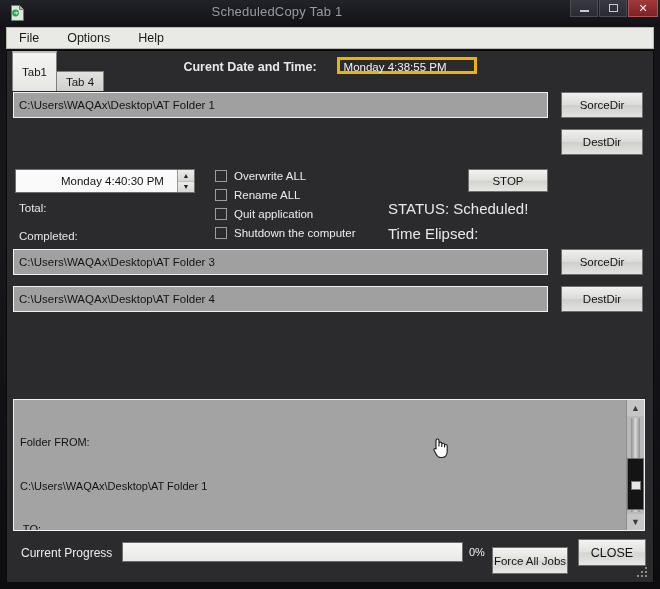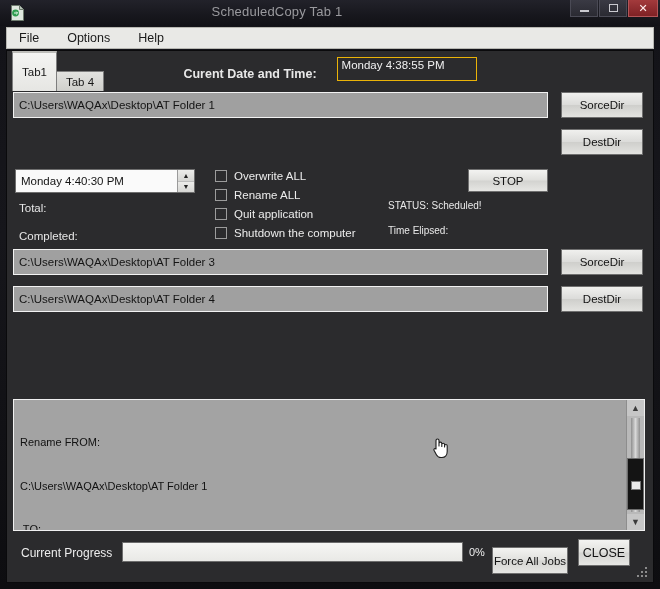--- a/index.html
+++ b/index.html
@@ -116,23 +116,23 @@
     align-items: flex-end;
     gap: 20px;
   }
   .dt-label {
     font-size: 12.5px;
     color: #e8e8e8;
     font-weight: 600;
   }
   .dt-value {
     width: 140px;
-    height: 24px;
+    height: 17px;
     background: #2b2b2d;
-    border: 1px solid #eab308;
+    border: 3px solid #eab308;
     box-sizing: border-box;
     font-size: 11.5px;
     color: #f0f0f0;
     padding-left: 4px;
     line-height: 15px;
   }
 
   
   .tabs {
     position: absolute;
@@ -209,20 +209,21 @@
 
   .spin {
     position: absolute;
     left: 8px; top: 5px;
     width: 180px; height: 24px;
     background: #fafafa;
     border: 1px solid #6e6e6e;
     box-sizing: border-box;
     display: flex;
     align-items: center;
+    padding-left: 40px;
   }
   .spin-text {
     flex: 1;
     font-size: 11.5px;
     color: #141414;
     padding-left: 5px;
   }
   .spin-btns {
     width: 16px; height: 22px;
     display: flex;
@@ -292,21 +293,21 @@
     background: linear-gradient(180deg,#f9f9f8 0%, #e8e8e6 48%, #dcdcda 52%, #efefed 100%);
   }
   .action-btn.disabled {
     color: #8d8d8d;
     background: linear-gradient(180deg,#eeeeec 0%, #dededb 48%, #d2d2cf 52%, #e4e4e1 100%);
   }
 
   .status-line {
     position: absolute;
     left: 381px;
-    font-size: 10px;
+    font-size: 15px;
     color: #e9e9e9;
   }
   .status-main { top: 36px; }
   .status-elapsed { top: 61px; }
 
   .cursor-hand {
     position: absolute;
     width: 18px; height: 24px;
     pointer-events: none;
     z-index: 40;
@@ -417,21 +418,21 @@
     border: 1px solid #6f6f6f;
     box-sizing: border-box;
     font-size: 11.5px;
     color: #121212;
     display: flex;
     align-items: center;
     justify-content: center;
     cursor: default;
   }
   .bot-btn.force { left: 485px; width: 76px; margin-top: 8px; }
-  .bot-btn.close-btn { left: 571px; width: 52px; font-size: 12.5px; }
+  .bot-btn.close-btn { left: 571px; width: 68px; font-size: 12.5px; }
 
   .grip {
     position: absolute;
     right: 5px; bottom: 4px;
     width: 11px; height: 11px;
   }
   .grip i {
     position: absolute;
     width: 2px; height: 2px;
     background: #8c8c8c;
@@ -580,21 +581,21 @@
 
         <span class="cursor-hand" style="left:424px; top:26px;">
           <svg width="18" height="24" viewBox="0 0 18 24">
             <path d="M5 14 V5.5 a1.5 1.5 0 0 1 3 0 V11 V8.5 a1.4 1.4 0 0 1 2.8 0 V11.5 V9.6 a1.4 1.4 0 0 1 2.8 0 V12 V10.8 a1.3 1.3 0 0 1 2.6 0 V16.5 c0 3.4 -2 6 -5.2 6 H10 c-2.4 0 -3.6 -1 -4.6 -2.8 L3 15.2 c-.5 -1 .6 -2 1.5 -1.4 z" fill="#ffffff" stroke="#1c1c1c" stroke-width="1.1" stroke-linejoin="round"></path>
           </svg>
         </span>
       </div>
 
       <div class="log-wrap">
         <div class="log-text">
-          <div class="log-line">Rename FROM:</div>
+          <div class="log-line">Folder FROM:</div>
           <div class="log-line">C:\Users\WAQAx\Desktop\AT Folder 1</div>
           <div class="log-line"> TO:</div>
           
           
           
           
           
         </div>
         <div class="vscroll">
           <div class="vs-arrow up">▲</div>

